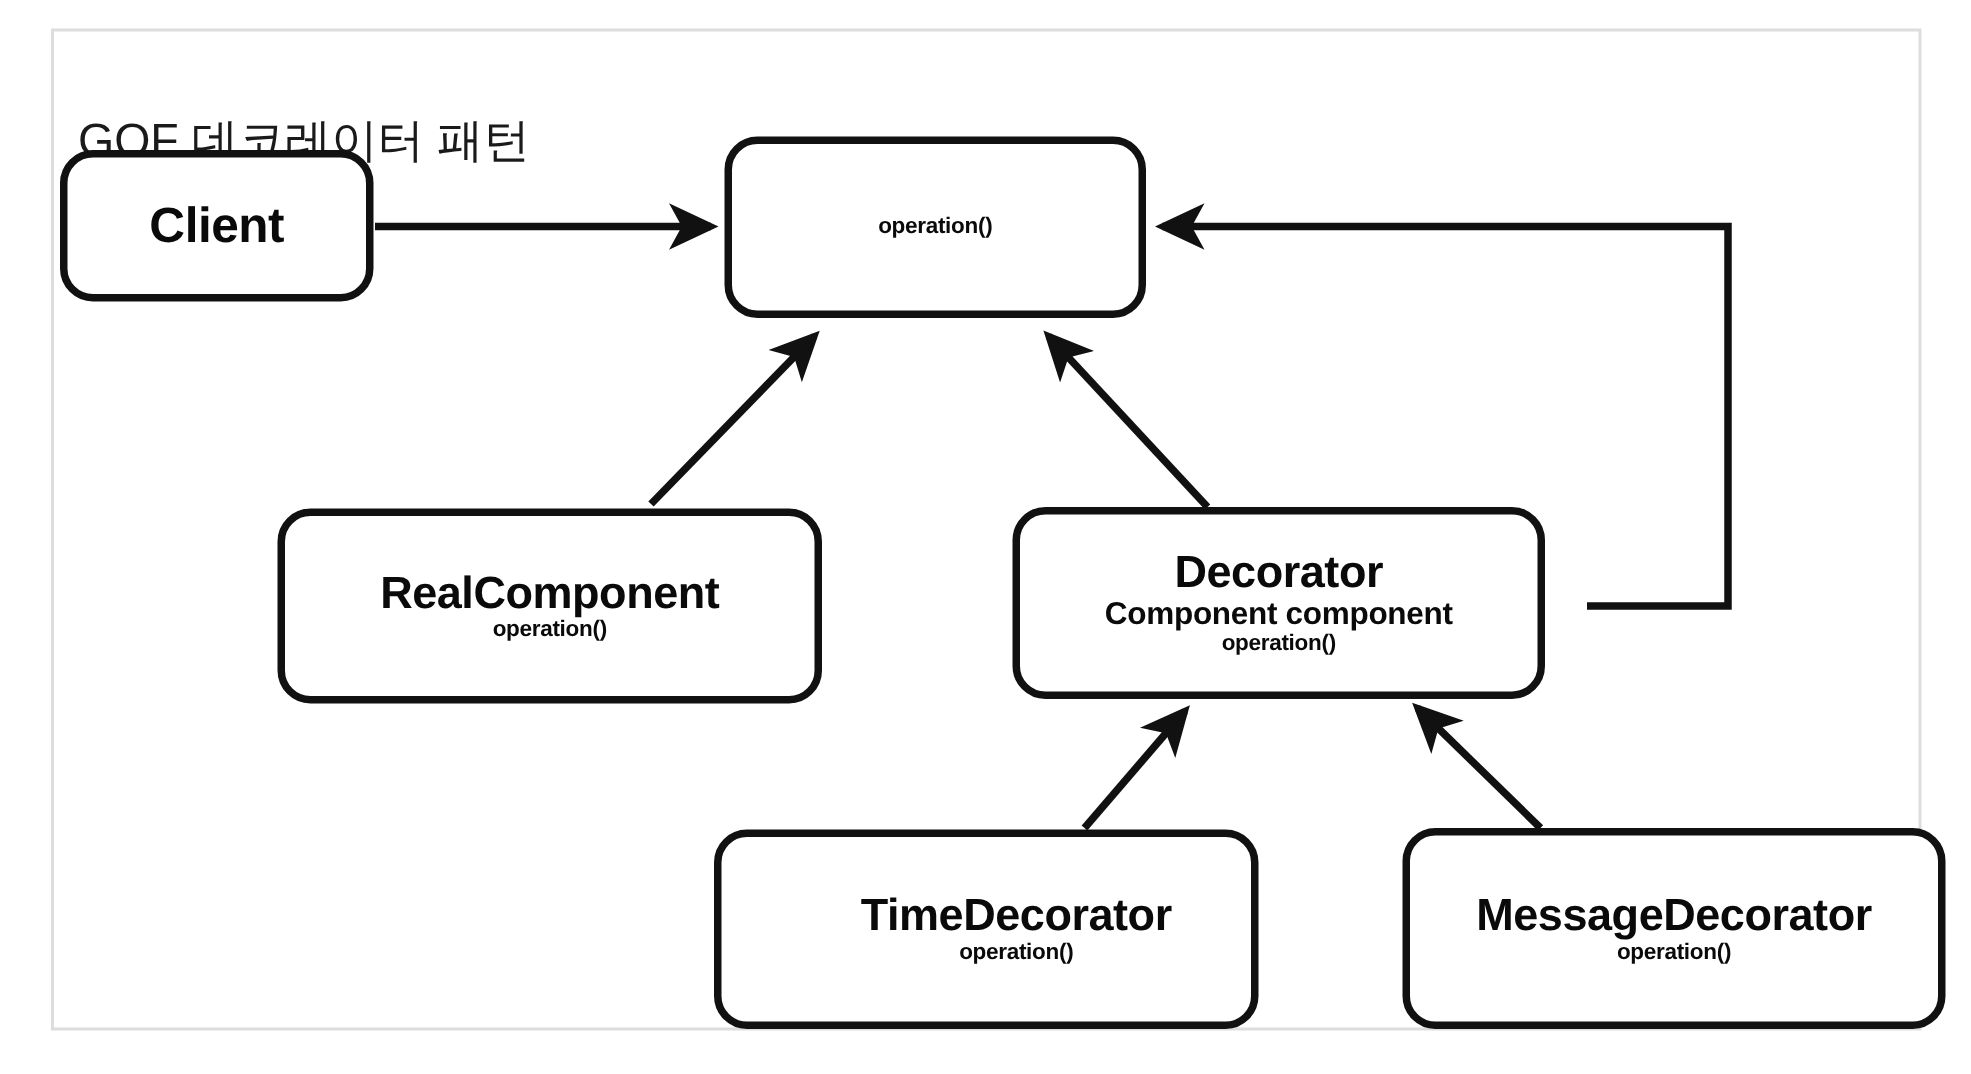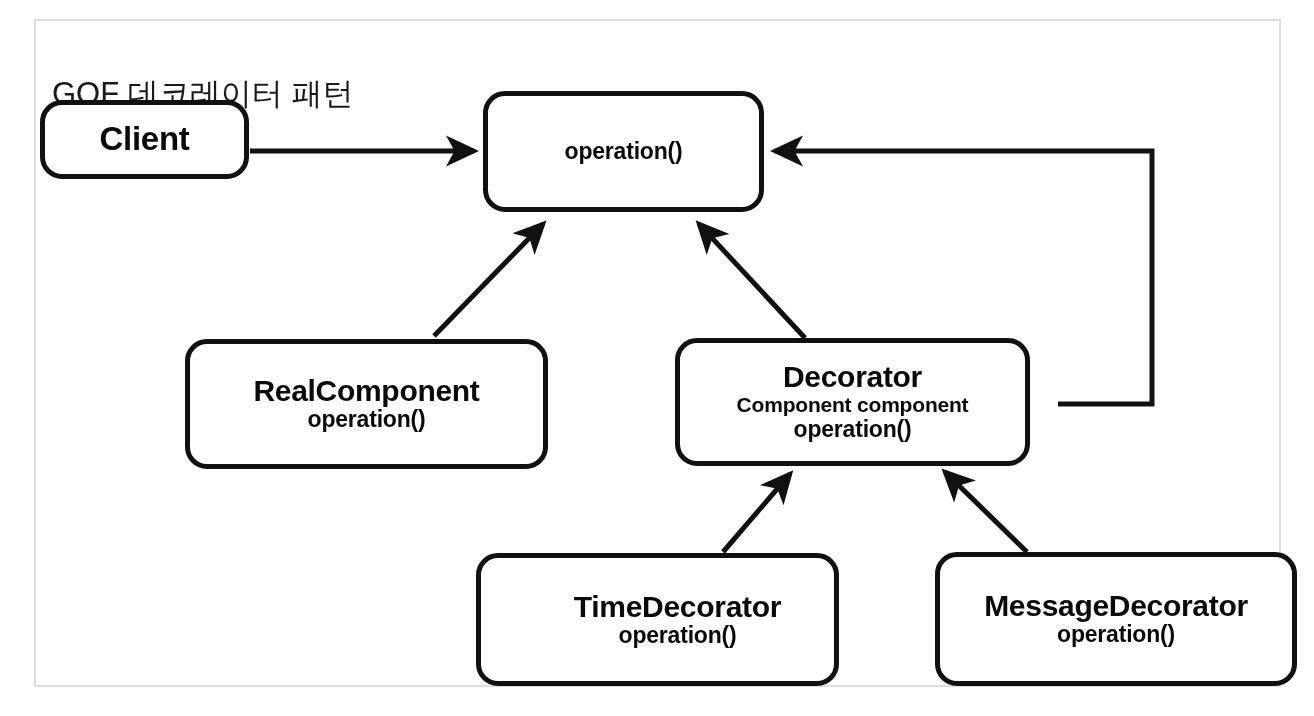--- a/index.html
+++ b/index.html
@@ -67,29 +67,29 @@
     white-space: nowrap;
   }
   .node-attr {
     font-size: 21px;
     font-weight: bold;
     line-height: 1.12;
     letter-spacing: -0.2px;
     white-space: nowrap;
   }
   .node-op {
-    font-size: 23px;
+    font-size: 15px;
     font-weight: bold;
     line-height: 1.12;
     letter-spacing: -0.2px;
     white-space: nowrap;
   }
 
   
-  #node-client      { left: 40px;  top: 100px; width: 209px; height: 79px; }
+  #node-client      { left: 40px;  top: 100px; width: 209px; height: 101px; }
   #node-component   { left: 483px; top: 91px;  width: 281px; height: 121px; }
   #node-realcomponent { left: 185px; top: 339px; width: 363px; height: 130px; }
   #node-decorator   { left: 675px; top: 338px; width: 355px; height: 128px; }
   #node-timedecorator { left: 476px; top: 553px; width: 363px; height: 133px; padding-left: 40px; }
   #node-messagedecorator { left: 917px; top: 552px; width: 362px; height: 134px; margin-left: 18px; }
 
   #node-client .node-title { font-size: 33px; }
   #node-component .node-title { font-size: 33px; }
 </style>
 </head>

